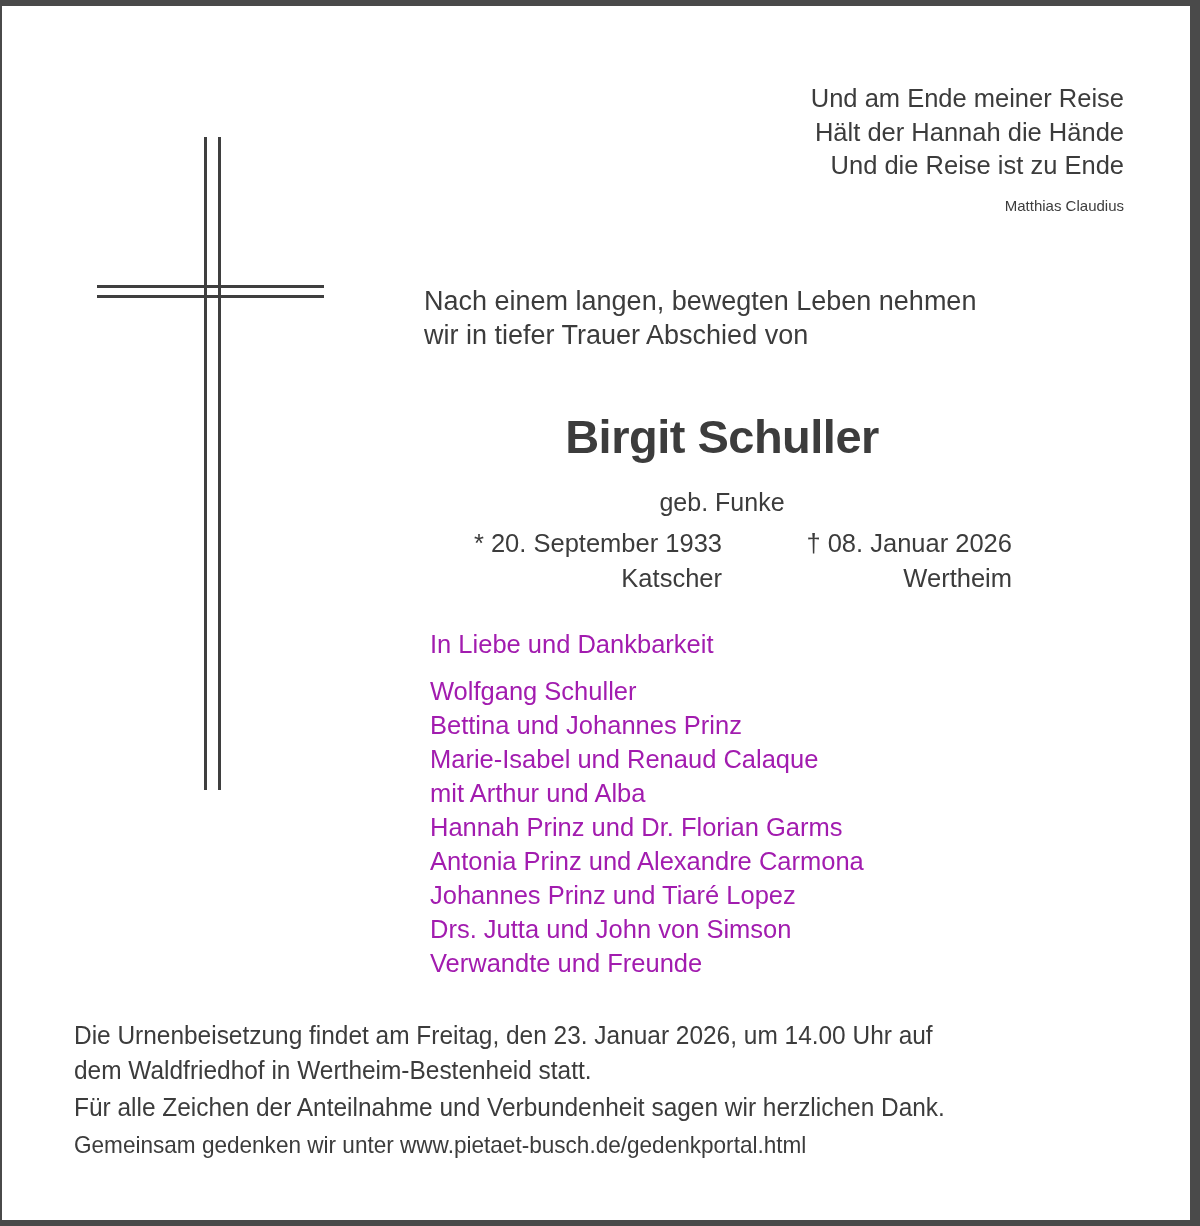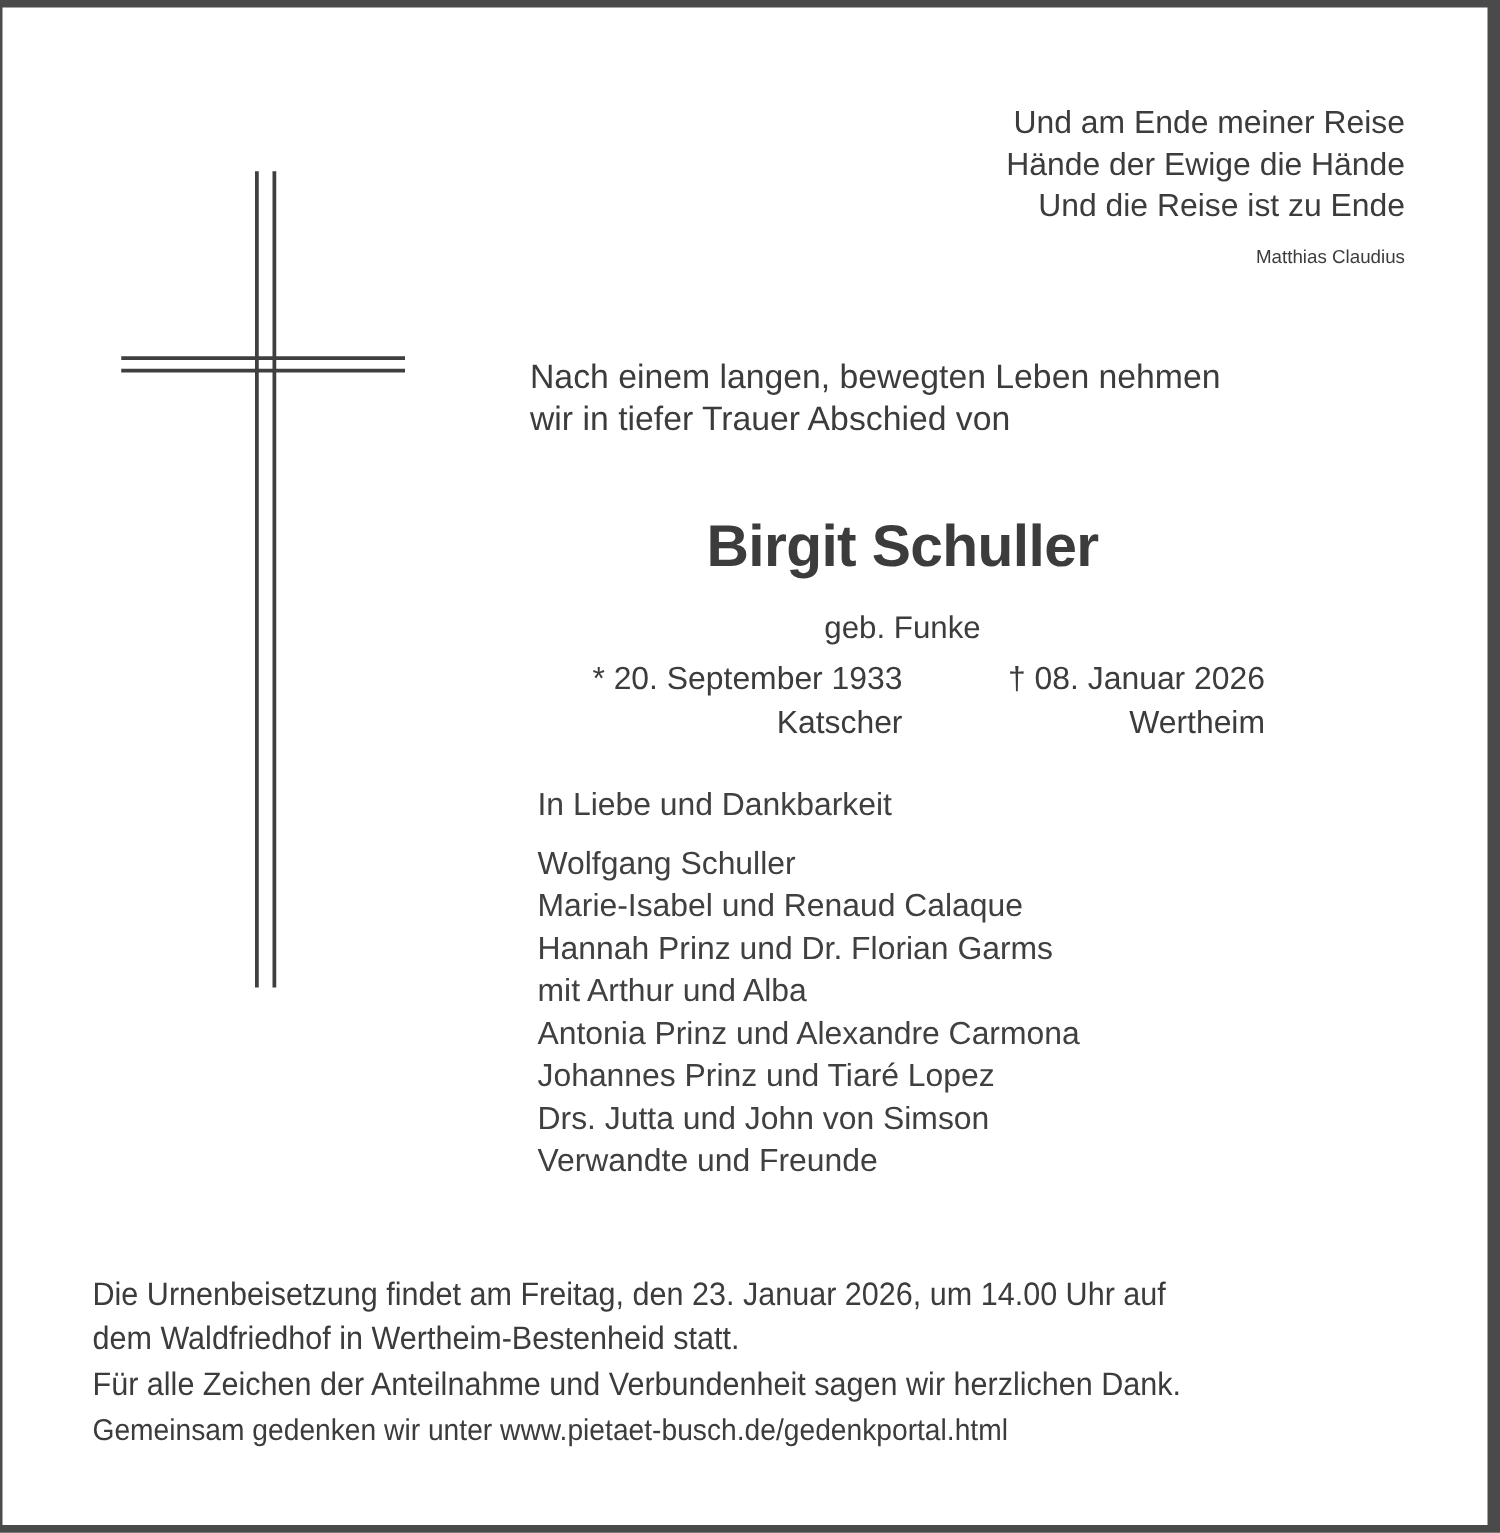--- a/index.html
+++ b/index.html
@@ -109,21 +109,21 @@
     text-align: right;
     font-size: 25.5px;
     line-height: 35px;
   }
 
   
   .family {
     position: absolute;
     left: 428px;
     top: 621px;
-    color: #404040;
+    color: #a21caf;
     font-size: 25.5px;
     line-height: 34px;
   }
   .family .lead { margin-bottom: 13px; }
   .family ul {
     list-style: none;
     margin: 0;
     padding: 0;
   }
 
@@ -154,21 +154,21 @@
 
   <div class="cross">
     <div class="v-line v1"></div>
     <div class="v-line v2"></div>
     <div class="h-line h1"></div>
     <div class="h-line h2"></div>
   </div>
 
   <div class="poem">
     <div>Und am Ende meiner Reise</div>
-    <div>Hände der Ewige die Hände</div>
+    <div>Hält der Hannah die Hände</div>
     <div>Und die Reise ist zu Ende</div>
     <div class="attribution">Matthias Claudius</div>
   </div>
 
   <div class="intro">
     <div>Nach einem langen, bewegten Leben nehmen</div>
     <div>wir in tiefer Trauer Abschied von</div>
   </div>
 
   <div class="name-block">
@@ -183,23 +183,24 @@
         <div>† 08. Januar 2026</div>
         <div>Wertheim</div>
       </div>
     </div>
   </div>
 
   <div class="family">
     <div class="lead">In Liebe und Dankbarkeit</div>
     <ul>
       <li>Wolfgang Schuller</li>
+      <li>Bettina und Johannes Prinz</li>
       <li>Marie-Isabel und Renaud Calaque</li>
+      <li>mit Arthur und Alba</li>
       <li>Hannah Prinz und Dr. Florian Garms</li>
-      <li>mit Arthur und Alba</li>
       <li>Antonia Prinz und Alexandre Carmona</li>
       <li>Johannes Prinz und Tiaré Lopez</li>
       <li>Drs. Jutta und John von Simson</li>
       <li>Verwandte und Freunde</li>
     </ul>
   </div>
 
   <div class="footer">
     <p class="para">
       <span>Die Urnenbeisetzung findet am Freitag, den 23. Januar 2026, um 14.00 Uhr auf</span><br>

